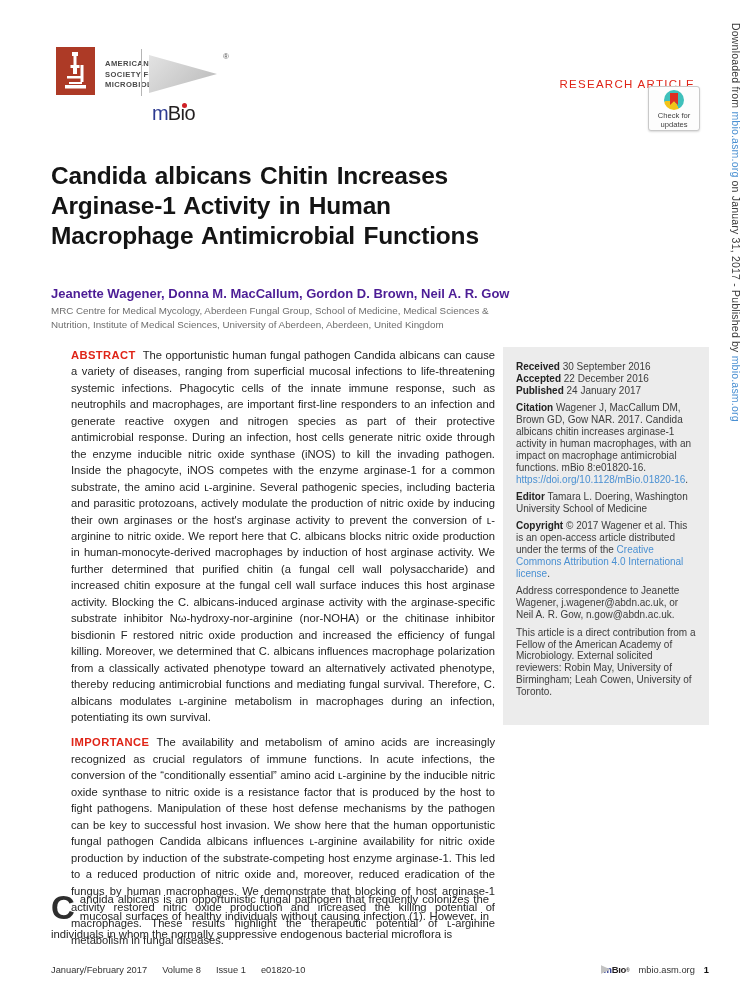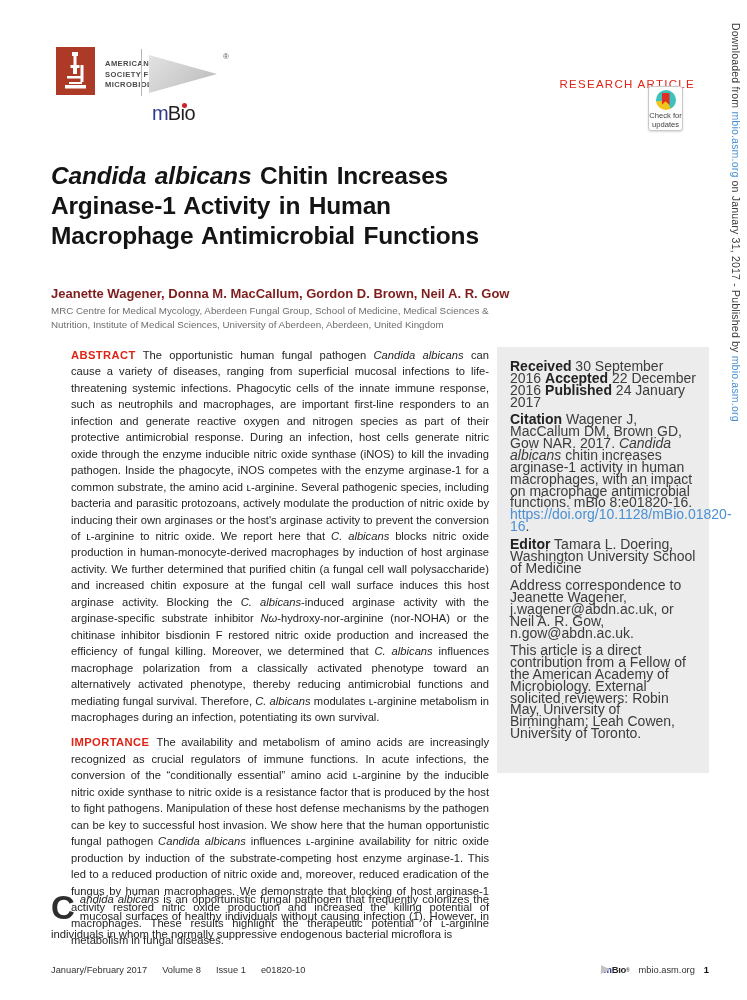--- a/index.html
+++ b/index.html
@@ -20,45 +20,45 @@
   .asm-name{position:absolute;left:105px;top:59px;font-size:7.6px;font-weight:700;color:#4a4a4a;letter-spacing:.4px;line-height:10.5px;}
   .header-divider{position:absolute;left:141px;top:49px;width:1px;height:47px;background:#b5b5b5;}
   .mbio-logo{position:absolute;left:149px;top:52px;width:80px;height:44px;}
   .mbio-tri{position:absolute;left:0;top:3px;width:68px;height:38px;background:linear-gradient(135deg,#e3e3e3,#b9b9b9);clip-path:polygon(0 0,100% 50%,0 100%);}
   .mbio-text{position:absolute;left:3px;top:2px;font-size:20px;font-weight:400;letter-spacing:-1px;color:#231f20;margin-top:48px;}
   .mbio-text .m{color:var(--mbio-blue);}
   .mbio-text .idot{position:relative;}
   .mbio-text .idot::after{content:"";position:absolute;left:1.5px;top:1px;width:5px;height:5px;border-radius:50%;background:#cf2026;}
   .mbio-reg{position:absolute;right:0;top:0;font-size:8px;color:#555;}
   .article-type{position:absolute;right:52px;top:50px;font-size:11.5px;font-weight:400;letter-spacing:1.3px;color:var(--red);margin-top:28px;}
-  .crossmark{position:absolute;left:648px;top:86px;width:35px;height:45px;background:#fdfdfd;border:1px solid #c9c9c9;border-radius:3px;box-shadow:0 1px 2px rgba(0,0,0,.15);display:flex;flex-direction:column;align-items:center;padding-top:3px;cursor:pointer;}
+  .crossmark{position:absolute;left:648px;top:86px;width:52px;height:45px;background:#fdfdfd;border:1px solid #c9c9c9;border-radius:3px;box-shadow:0 1px 2px rgba(0,0,0,.15);display:flex;flex-direction:column;align-items:center;padding-top:3px;cursor:pointer;}
   .cm-circle{position:relative;width:20px;height:20px;border-radius:50%;background:conic-gradient(from 150deg,#f2c318 0deg 110deg,#3fc0bb 110deg 360deg);}
   .cm-bookmark{position:absolute;left:6px;top:3px;width:8px;height:12px;background:#e02e23;clip-path:polygon(0 0,100% 0,100% 100%,50% 68%,0 100%);}
   .cm-label{font-size:7.6px;line-height:8.6px;color:#3f3f3f;text-align:center;margin-top:2px;}
 
   
   .watermark{position:absolute;top:23px;right:5px;height:430px;writing-mode:vertical-rl;font-size:10.5px;letter-spacing:.2px;color:#3a3a3a;white-space:nowrap;}
 
   
   .title{position:absolute;left:51px;top:161px;width:460px;font-size:24.5px;line-height:29.8px;font-weight:700;color:#141414;word-spacing:2px;letter-spacing:-.2px;}
-  .authors{position:absolute;left:51px;top:286px;width:460px;font-size:13px;font-weight:700;color:#7f1d1d;}
+  .authors{position:absolute;left:51px;top:286px;width:460px;font-size:13px;font-weight:700;color:#4c1d95;}
   .affiliation{position:absolute;left:51px;top:304px;width:452px;font-size:9.8px;line-height:13.8px;color:#6e6e6e;}
 
   
   .columns{position:absolute;left:51px;top:347px;width:658px;display:flex;align-items:flex-start;}
   .leftcol{width:438px;margin-left:20px;}
   .para{font-size:11.2px;line-height:16.45px;text-align:justify;color:#252525;}
   .sec-label{color:var(--red);font-weight:700;letter-spacing:.4px;margin-right:7px;}
   .importance{margin-top:9px;}
 
-  .metabox{width:212px;margin-left:8px;background:var(--box-gray);padding:14px 12px 24px 13px;font-size:14px;line-height:11.9px;color:#3c3c3c;}
+  .metabox{width:212px;margin-left:8px;background:var(--box-gray);padding:14px 12px 18px 13px;font-size:10px;line-height:11.9px;color:#3c3c3c;}
   .metabox p{margin-bottom:5.5px;}
   .metabox p:last-child{margin-bottom:9px;}
 
-  .rt-i{font-style:italic;}
+  .rt-i{}
   .rt-b{font-weight:700;color:#222;}
   .rt-link{color:var(--link);}
 
   
   .bodypara{position:absolute;left:51px;top:891px;width:438px;font-size:11.3px;line-height:17.3px;text-align:justify;color:#252525;}
   .dropcap{float:left;font-size:33px;line-height:27px;font-weight:700;color:#2e2e2e;padding:3px 5px 0 0;}
 
   
   .footer{position:absolute;left:51px;top:956px;width:658px;display:flex;justify-content:space-between;align-items:center;font-size:9.3px;color:#333;margin-top:8px;}
   .footer-left{display:flex;gap:15px;}
@@ -126,20 +126,21 @@
   <div class="columns">
     <div class="leftcol">
       <p class="para"><span class="sec-label">ABSTRACT</span><span><span>The opportunistic human fungal pathogen </span><span class="rt-i">Candida albicans</span><span> can cause a variety of diseases, ranging from superficial mucosal infections to life-threatening systemic infections. Phagocytic cells of the innate immune response, such as neutrophils and macrophages, are important first-line responders to an infection and generate reactive oxygen and nitrogen species as part of their protective antimicrobial response. During an infection, host cells generate nitric oxide through the enzyme inducible nitric oxide synthase (iNOS) to kill the invading pathogen. Inside the phagocyte, iNOS competes with the enzyme arginase-1 for a common substrate, the amino acid ʟ-arginine. Several pathogenic species, including bacteria and parasitic protozoans, actively modulate the production of nitric oxide by inducing their own arginases or the host's arginase activity to prevent the conversion of ʟ-arginine to nitric oxide. We report here that </span><span class="rt-i">C. albicans</span><span> blocks nitric oxide production in human-monocyte-derived macrophages by induction of host arginase activity. We further determined that purified chitin (a fungal cell wall polysaccharide) and increased chitin exposure at the fungal cell wall surface induces this host arginase activity. Blocking the </span><span class="rt-i">C. albicans</span><span>-induced arginase activity with the arginase-specific substrate inhibitor </span><span class="rt-i">Nω</span><span>-hydroxy-nor-arginine (nor-NOHA) or the chitinase inhibitor bisdionin F restored nitric oxide production and increased the efficiency of fungal killing. Moreover, we determined that </span><span class="rt-i">C. albicans</span><span> influences macrophage polarization from a classically activated phenotype toward an alternatively activated phenotype, thereby reducing antimicrobial functions and mediating fungal survival. Therefore, </span><span class="rt-i">C. albicans</span><span> modulates ʟ-arginine metabolism in macrophages during an infection, potentiating its own survival.</span></span></p>
       <p class="para importance"><span class="sec-label">IMPORTANCE</span><span><span>The availability and metabolism of amino acids are increasingly recognized as crucial regulators of immune functions. In acute infections, the conversion of the “conditionally essential” amino acid ʟ-arginine by the inducible nitric oxide synthase to nitric oxide is a resistance factor that is produced by the host to fight pathogens. Manipulation of these host defense mechanisms by the pathogen can be key to successful host invasion. We show here that the human opportunistic fungal pathogen </span><span class="rt-i">Candida albicans</span><span> influences ʟ-arginine availability for nitric oxide production by induction of the substrate-competing host enzyme arginase-1. This led to a reduced production of nitric oxide and, moreover, reduced eradication of the fungus by human macrophages. We demonstrate that blocking of host arginase-1 activity restored nitric oxide production and increased the killing potential of macrophages. These results highlight the therapeutic potential of ʟ-arginine metabolism in fungal diseases.</span></span></p>
     </div>
 
     <div class="metabox">
       <p><span class="rt-b">Received</span><span> 30 September 2016   </span><span class="rt-b">Accepted</span><span> 22 December 2016   </span><span class="rt-b">Published</span><span> 24 January 2017</span></p>
       <p><span class="rt-b">Citation</span><span> Wagener J, MacCallum DM, Brown GD, Gow NAR. 2017. </span><span class="rt-i">Candida albicans</span><span> chitin increases arginase-1 activity in human macrophages, with an impact on macrophage antimicrobial functions. mBio 8:e01820-16. </span><span class="rt-link">https://doi.org/10.1128/mBio.01820-16</span><span>.</span></p>
       <p><span class="rt-b">Editor</span><span> Tamara L. Doering, Washington University School of Medicine</span></p>
+      <p><span class="rt-b">Copyright</span><span> © 2017 Wagener et al. This is an open-access article distributed under the terms of the </span><span class="rt-link">Creative Commons Attribution 4.0 International license</span><span>.</span></p>
       <p><span>Address correspondence to Jeanette Wagener, j.wagener@abdn.ac.uk, or Neil A. R. Gow, n.gow@abdn.ac.uk.</span></p>
       <p><span>This article is a direct contribution from a Fellow of the American Academy of Microbiology. External solicited reviewers: Robin May, University of Birmingham; Leah Cowen, University of Toronto.</span></p>
     </div>
   </div>
 
   <p class="bodypara"><span class="dropcap">C</span><span><span class="rt-i">andida albicans</span><span> is an opportunistic fungal pathogen that frequently colonizes the mucosal surfaces of healthy individuals without causing infection (1). However, in individuals in whom the normally suppressive endogenous bacterial microflora is</span></span></p>
 
   <div class="footer">
     <div class="footer-left">
       <span>January/February 2017</span>

